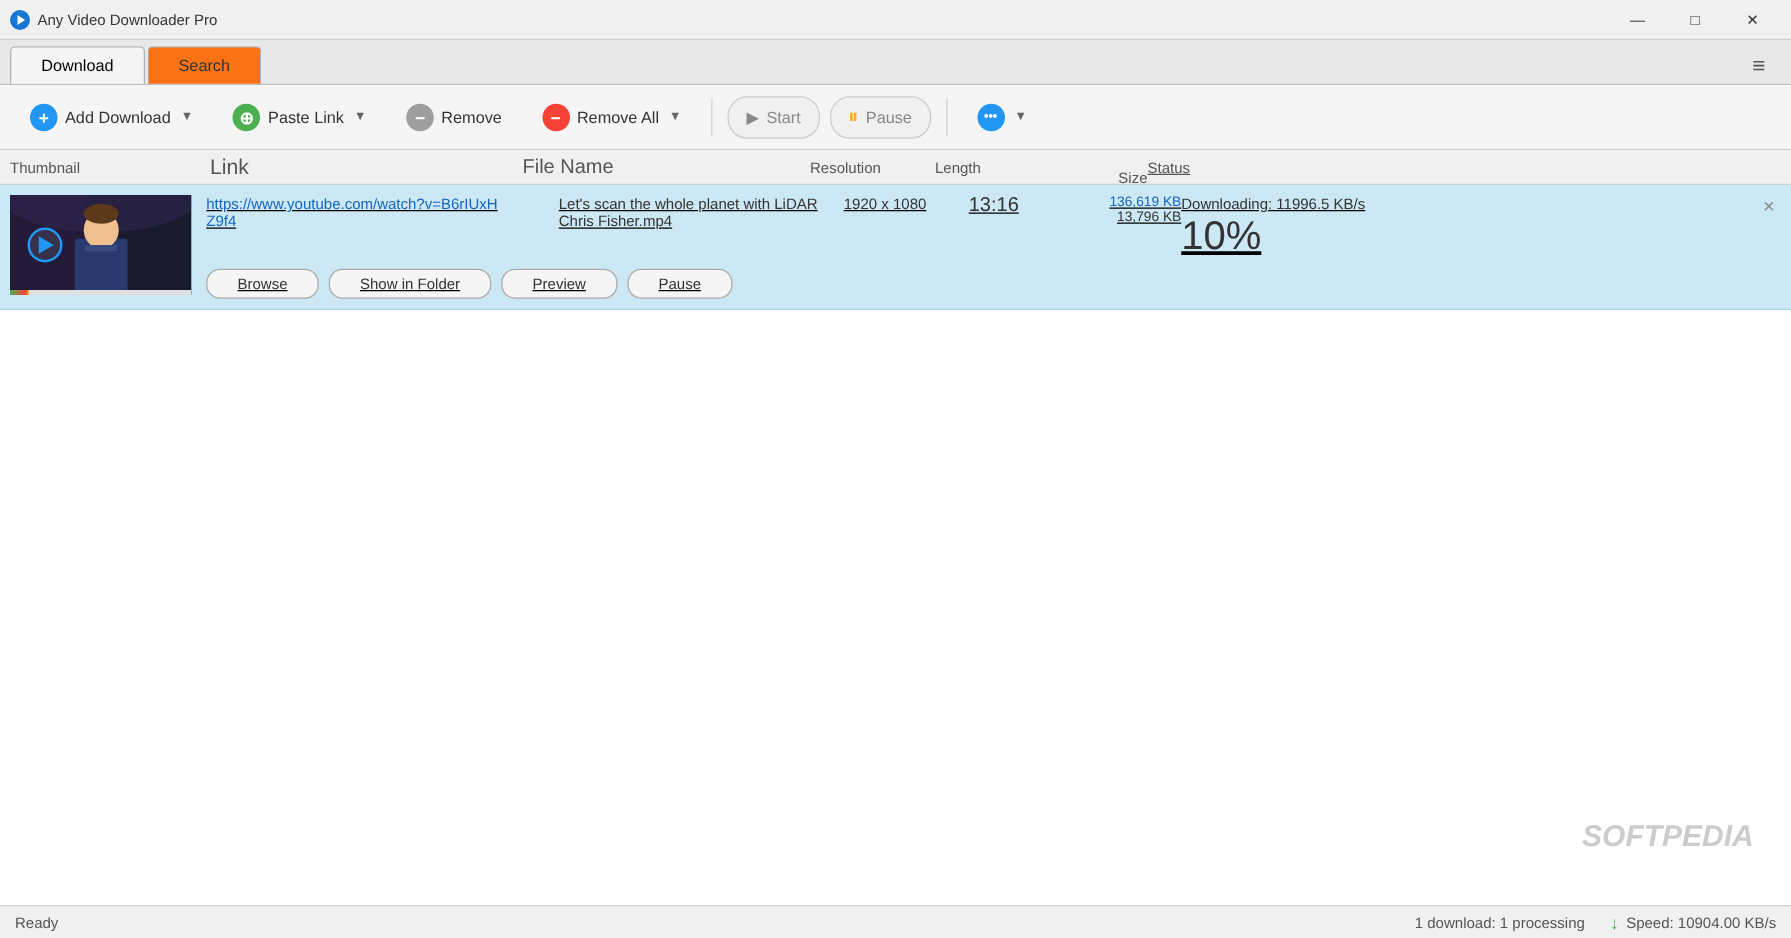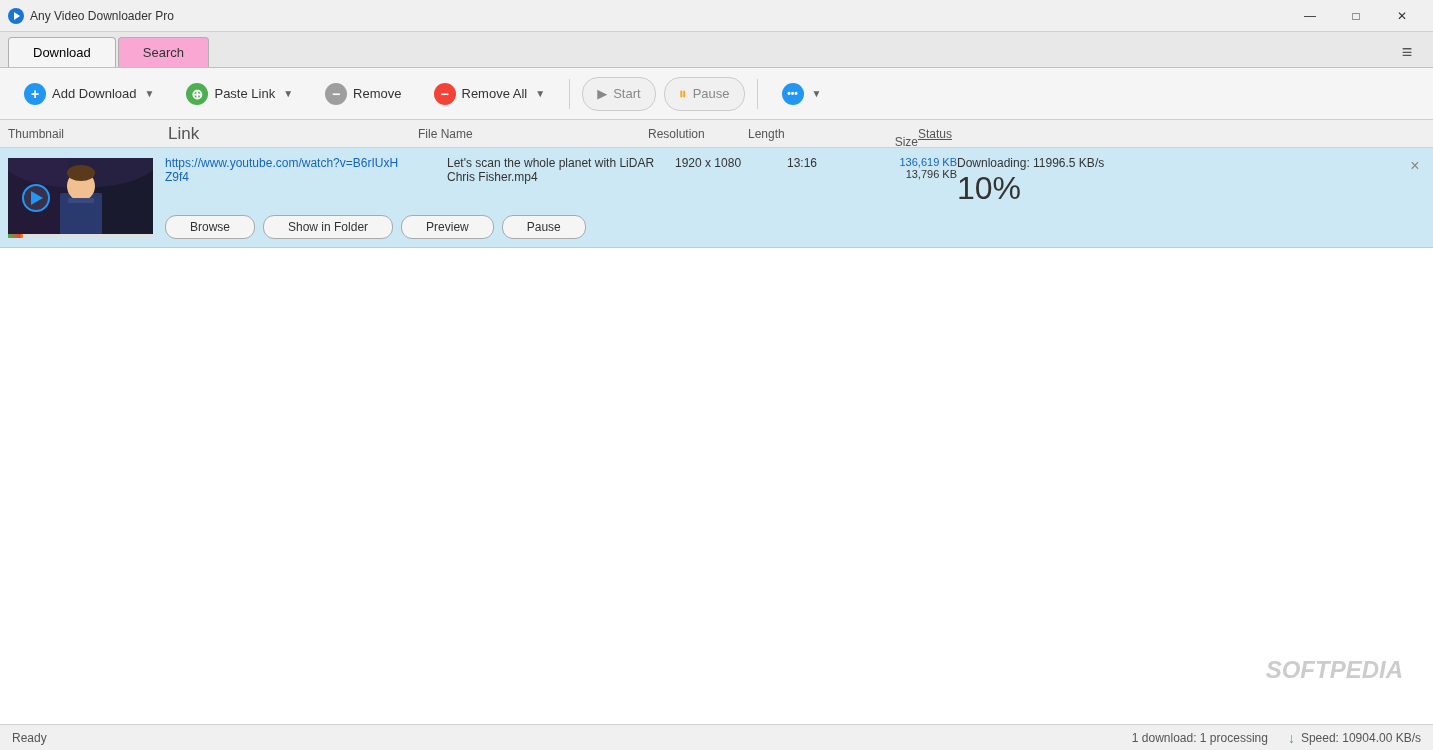--- a/index.html
+++ b/index.html
@@ -47,21 +47,21 @@
       height: 36px;
       display: flex;
       align-items: flex-end;
       padding: 0 8px;
       border-bottom: 1px solid #c0c0c0;
       flex-shrink: 0;
     }
     .tab {
       height: 30px;
       padding: 0 24px;
-      background: #f9a8d4;
+      background: #f97316;
       border: 1px solid #b0b0b0;
       border-bottom: none;
       cursor: pointer;
       display: flex; align-items: center;
       font-size: 13px;
       color: #333;
       border-radius: 4px 4px 0 0;
       margin-right: 2px;
     }
     .tab.active {
@@ -142,43 +142,44 @@
       background: #f0f0f0;
       height: 28px;
       display: flex;
       align-items: center;
       border-bottom: 1px solid #d0d0d0;
       padding: 0 0 0 8px;
       flex-shrink: 0;
     }
     .col-thumb { width: 160px; font-size: 12px; color: #555; }
     .col-link { width: 250px; font-size: 17px; color: #555; }
-    .col-filename { width: 230px; font-size: 12px; color: #555; }
+    .col-filename { width: 230px; font-size: 16px; color: #555; }
     .col-resolution { width: 100px; font-size: 12px; color: #555; }
     .col-length { width: 70px; font-size: 12px; color: #555; }
     .col-size { width: 100px; font-size: 12px; color: #555; text-align: right; margin-top: 17px; }
     .col-status { flex: 1; font-size: 12px; color: #555; text-decoration: underline; }
 
     
     .content {
       flex: 1;
       background: white;
       overflow-y: auto;
       position: relative;
     }
 
     
     .download-row {
       background: #cce8f4;
       border-bottom: 1px solid #a8d4e8;
       display: flex;
-      align-items: center;
+      align-items: flex-start;
       padding: 8px;
       position: relative;
       min-height: 90px;
+      text-decoration: underline;
     }
 
     .thumbnail-container {
       width: 145px;
       height: 80px;
       background: #1a1a2e;
       margin-right: 12px;
       position: relative;
       flex-shrink: 0;
       overflow: hidden;
@@ -246,23 +247,22 @@
       color: #333;
       margin-left: 44px;
     }
     .cell-resolution {
       width: 100px;
       font-size: 12px;
       color: #333;
     }
     .cell-length {
       width: 70px;
-      font-size: 12px;
-      color: #333;
-      margin-left: 12px;
+      font-size: 16px;
+      color: #333;
     }
     .cell-size {
       width: 100px;
       font-size: 12px;
       color: #1565c0;
       text-align: right;
     }
     .cell-status {
       flex: 1;
       font-size: 12px;

